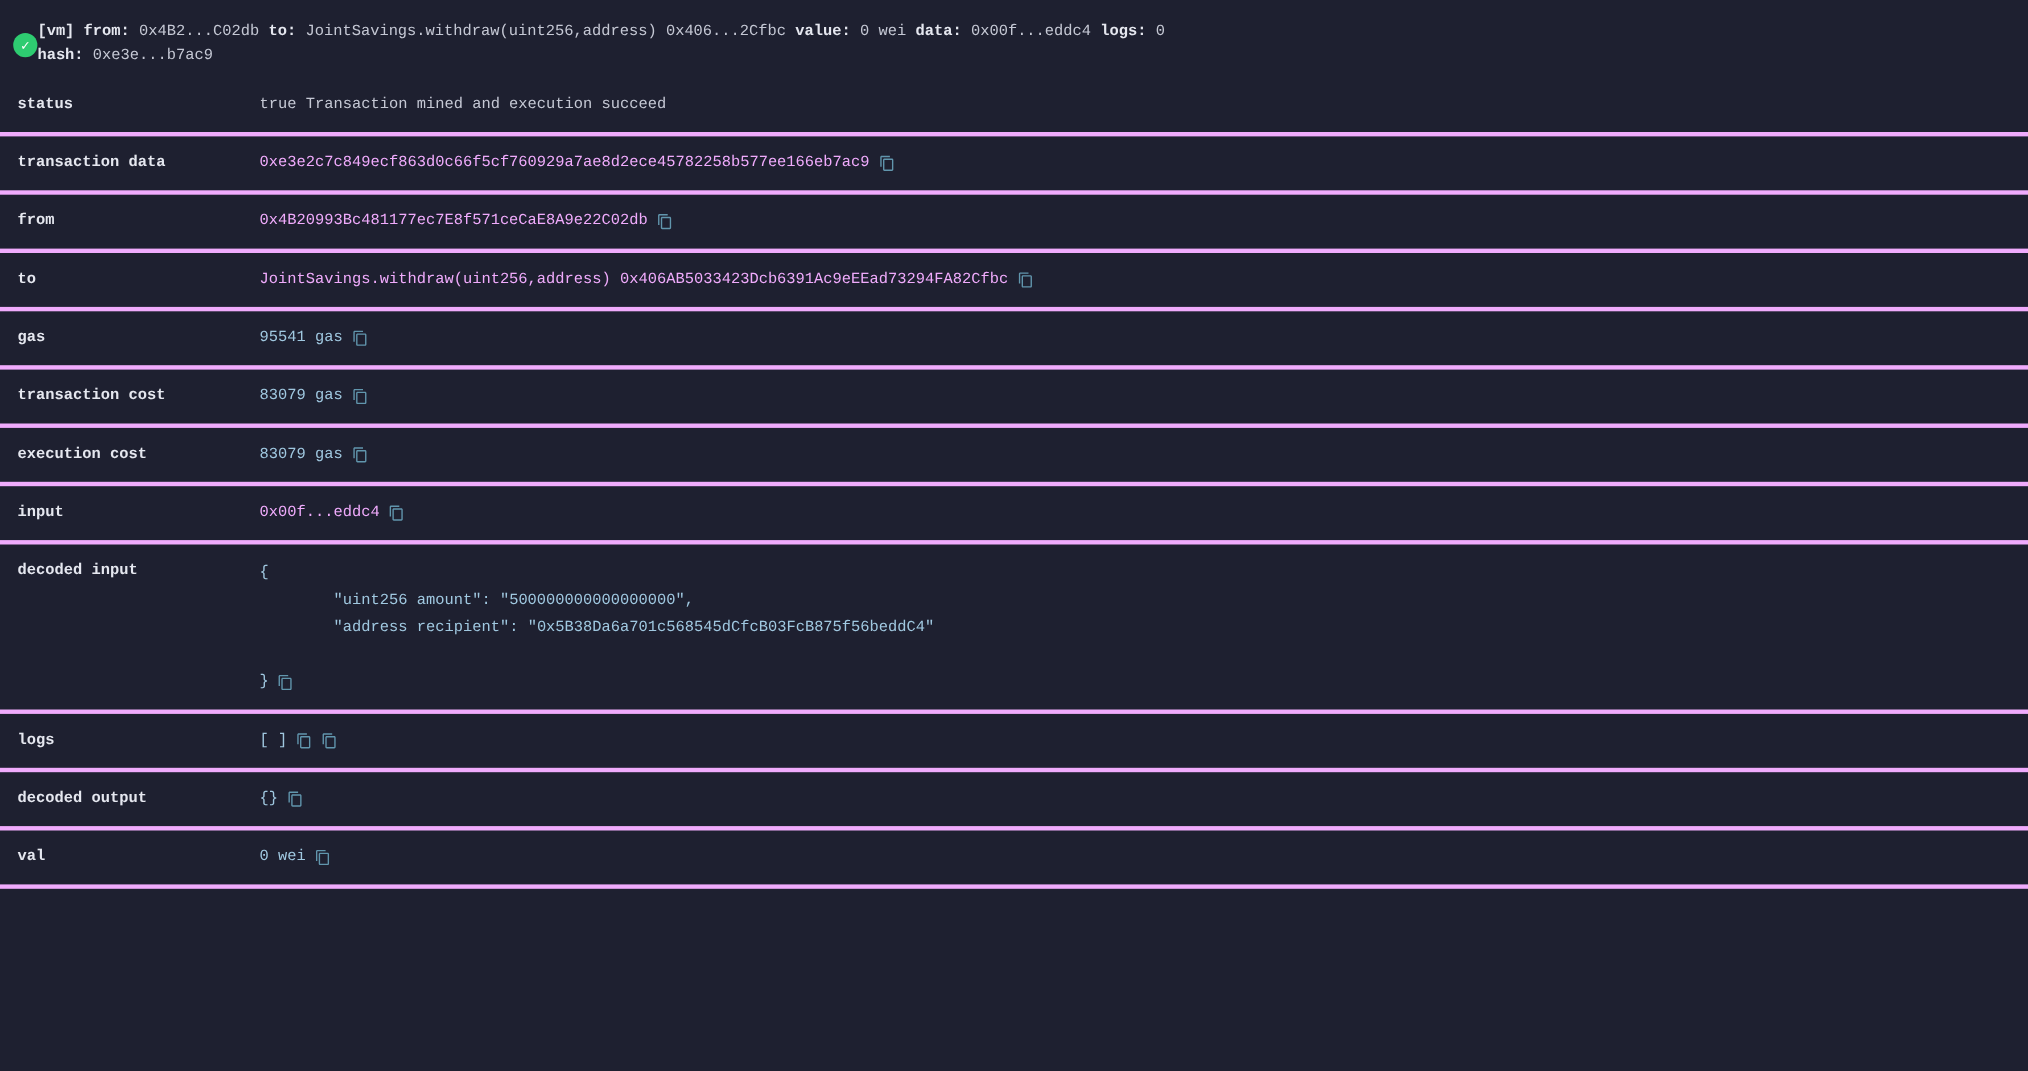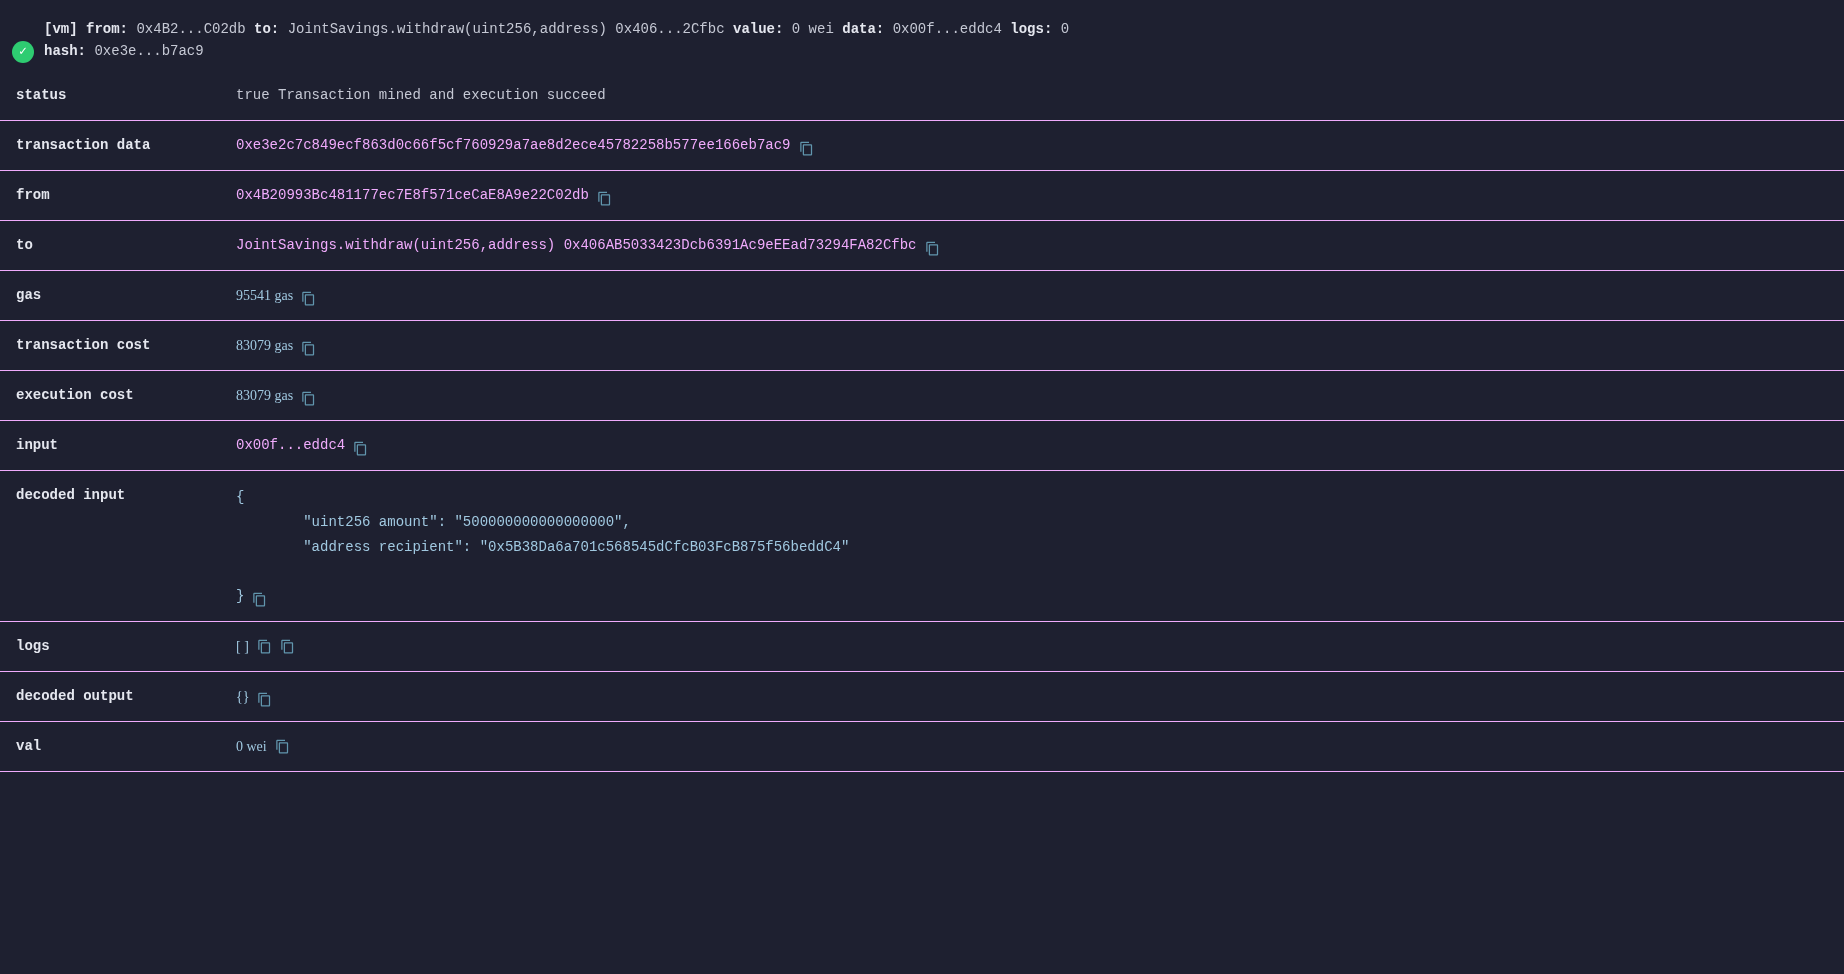--- a/index.html
+++ b/index.html
@@ -8,23 +8,22 @@
       background-color: #1e2030;
       color: #c5c8d4;
       font-family: 'Courier New', Courier, monospace;
       font-size: 14px;
       line-height: 1.5;
       padding: 10px 0;
     }
 
     .vm-header {
       display: flex;
-      align-items: flex-end;
+      align-items: center;
       padding: 8px 16px 8px 12px;
-      gap: 10px;
     }
 
     .check-icon {
       width: 22px;
       height: 22px;
       background-color: #2ecc71;
       border-radius: 50%;
       display: flex;
       align-items: center;
       justify-content: center;
@@ -49,42 +48,42 @@
       color: #e5e7ef;
       font-weight: bold;
     }
 
     .tx-table {
       width: 100%;
       border-collapse: collapse;
     }
 
     .tx-table tr {
-      border-bottom: 1px solid #f0abfc;
+      border-bottom: 4px solid #f0abfc;
     }
 
     .tx-table td {
       padding: 14px 16px;
       vertical-align: top;
     }
 
     .tx-table td:first-child {
       width: 220px;
       color: #e5e7ef;
       font-weight: bold;
       white-space: nowrap;
     }
 
     .tx-table td:last-child {
       color: #a0c8e0;
     }
 
     .value-cell {
       display: flex;
-      align-items: flex-end;
+      align-items: center;
       gap: 8px;
       flex-wrap: wrap;
     }
 
     .copy-icon {
       display: inline-flex;
       align-items: center;
       justify-content: center;
       cursor: pointer;
       opacity: 0.7;
@@ -101,21 +100,20 @@
       color: #c5c8d4;
     }
 
     .hash-value {
       color: #f0abfc;
       word-break: break-all;
     }
 
     .gas-value {
       color: #a0c8e0;
-      font-family: Liberation Serif, serif;
     }
 
     .decoded-block {
       color: #a0c8e0;
       white-space: pre;
       line-height: 1.8;
     }
 
     .logs-value {
       display: flex;

